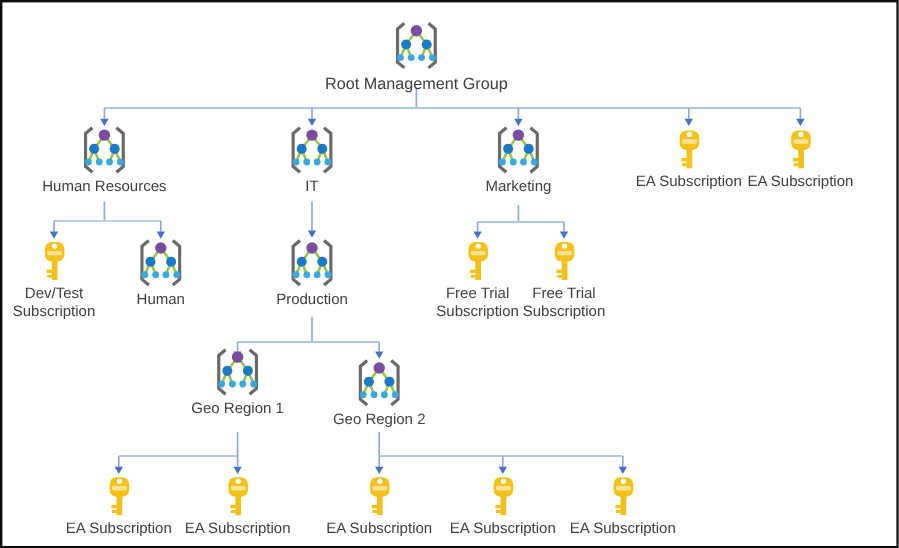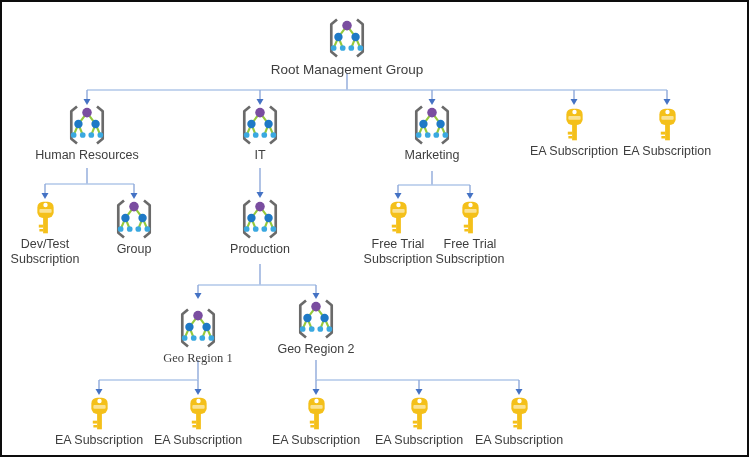--- a/index.html
+++ b/index.html
@@ -173,42 +173,42 @@
   <div class="node" style="left:4px;top:199px;width:78px;">
     <svg class="key-icon">
         <use href="#icon-key"></use>
       </svg>
     <div class="label">Dev/Test Subscription</div>
   </div>
   <div class="node" style="left:70px;top:197px;width:124px;">
     <svg class="mg-icon">
         <use href="#icon-mg"></use>
       </svg>
-    <div class="label">Group</div>
+    <div class="label">Human</div>
   </div>
   <div class="node" style="left:196px;top:197px;width:124px;">
     <svg class="mg-icon">
         <use href="#icon-mg"></use>
       </svg>
     <div class="label">Production</div>
   </div>
   <div class="node" style="left:357px;top:199px;width:78px;">
     <svg class="key-icon">
         <use href="#icon-key"></use>
       </svg>
     <div class="label">Free Trial Subscription</div>
   </div>
   <div class="node" style="left:429px;top:199px;width:78px;">
     <svg class="key-icon">
         <use href="#icon-key"></use>
       </svg>
     <div class="label">Free Trial Subscription</div>
   </div>
 
-  <div class="node" style="left:134px;top:306px;width:124px;font-family:Liberation Serif, serif;">
+  <div class="node" style="left:134px;top:288px;width:124px;">
     <svg class="mg-icon">
         <use href="#icon-mg"></use>
       </svg>
     <div class="label">Geo Region 1</div>
   </div>
   <div class="node" style="left:252px;top:297px;width:124px;">
     <svg class="mg-icon">
         <use href="#icon-mg"></use>
       </svg>
     <div class="label">Geo Region 2</div>

